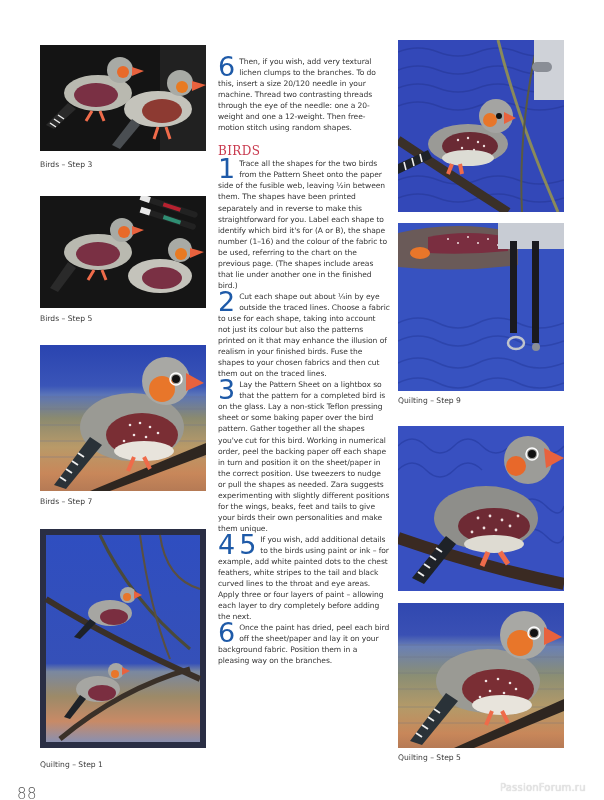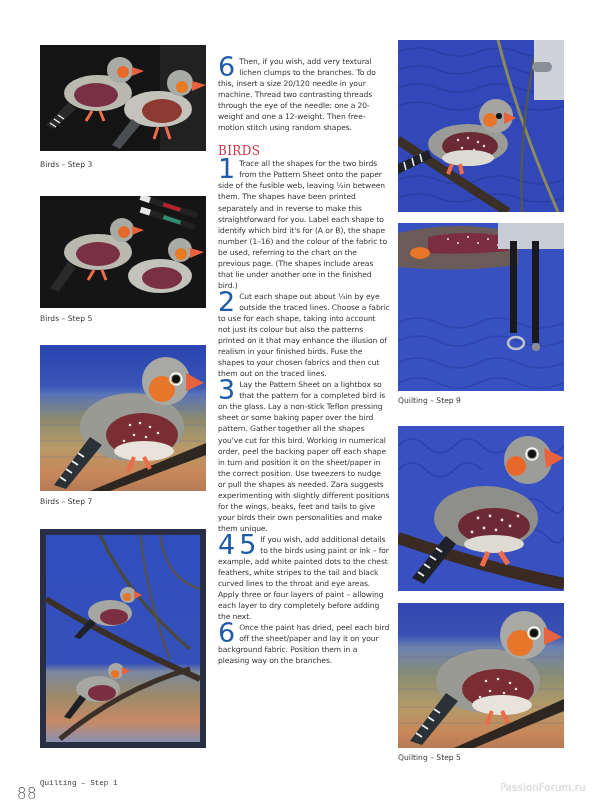--- a/index.html
+++ b/index.html
@@ -164,21 +164,21 @@
     <polygon points="50,90 34,108 40,110 56,94" fill="#1e2228"></polygon>
 
     <ellipse cx="58" cy="160" rx="22" ry="13" fill="#a6a6a2"></ellipse>
     <ellipse cx="62" cy="164" rx="14" ry="8" fill="#7a2e40"></ellipse>
     <circle cx="76" cy="142" r="8" fill="#a8a8a4"></circle>
     <circle cx="75" cy="145" r="4" fill="#e8762a"></circle>
     <polygon points="82,138 90,142 82,146" fill="#e8623e"></polygon>
     <polygon points="40,166 24,188 30,190 46,170" fill="#1e2228"></polygon>
   </svg>
 </div>
-<div class="caption" style="left:40px;top:779px;width:166px;font-family:Liberation Mono, monospace;">Quilting – Step 1</div>
+<div class="caption" style="left:40px;top:760px;width:166px;">Quilting – Step 1</div>
 
 <div class="text-col">
   <div class="step">
     <span class="step-num">6</span>
     <span>Then, if you wish, add very textural lichen clumps to the branches. To do this, insert a size 20/120 needle in your machine. Thread two contrasting threads through the eye of the needle: one a 20-weight and one a 12-weight. Then free-motion stitch using random shapes.</span>
   </div>
 
   <div class="section-heading">BIRDS</div>
 
   <div class="step">

